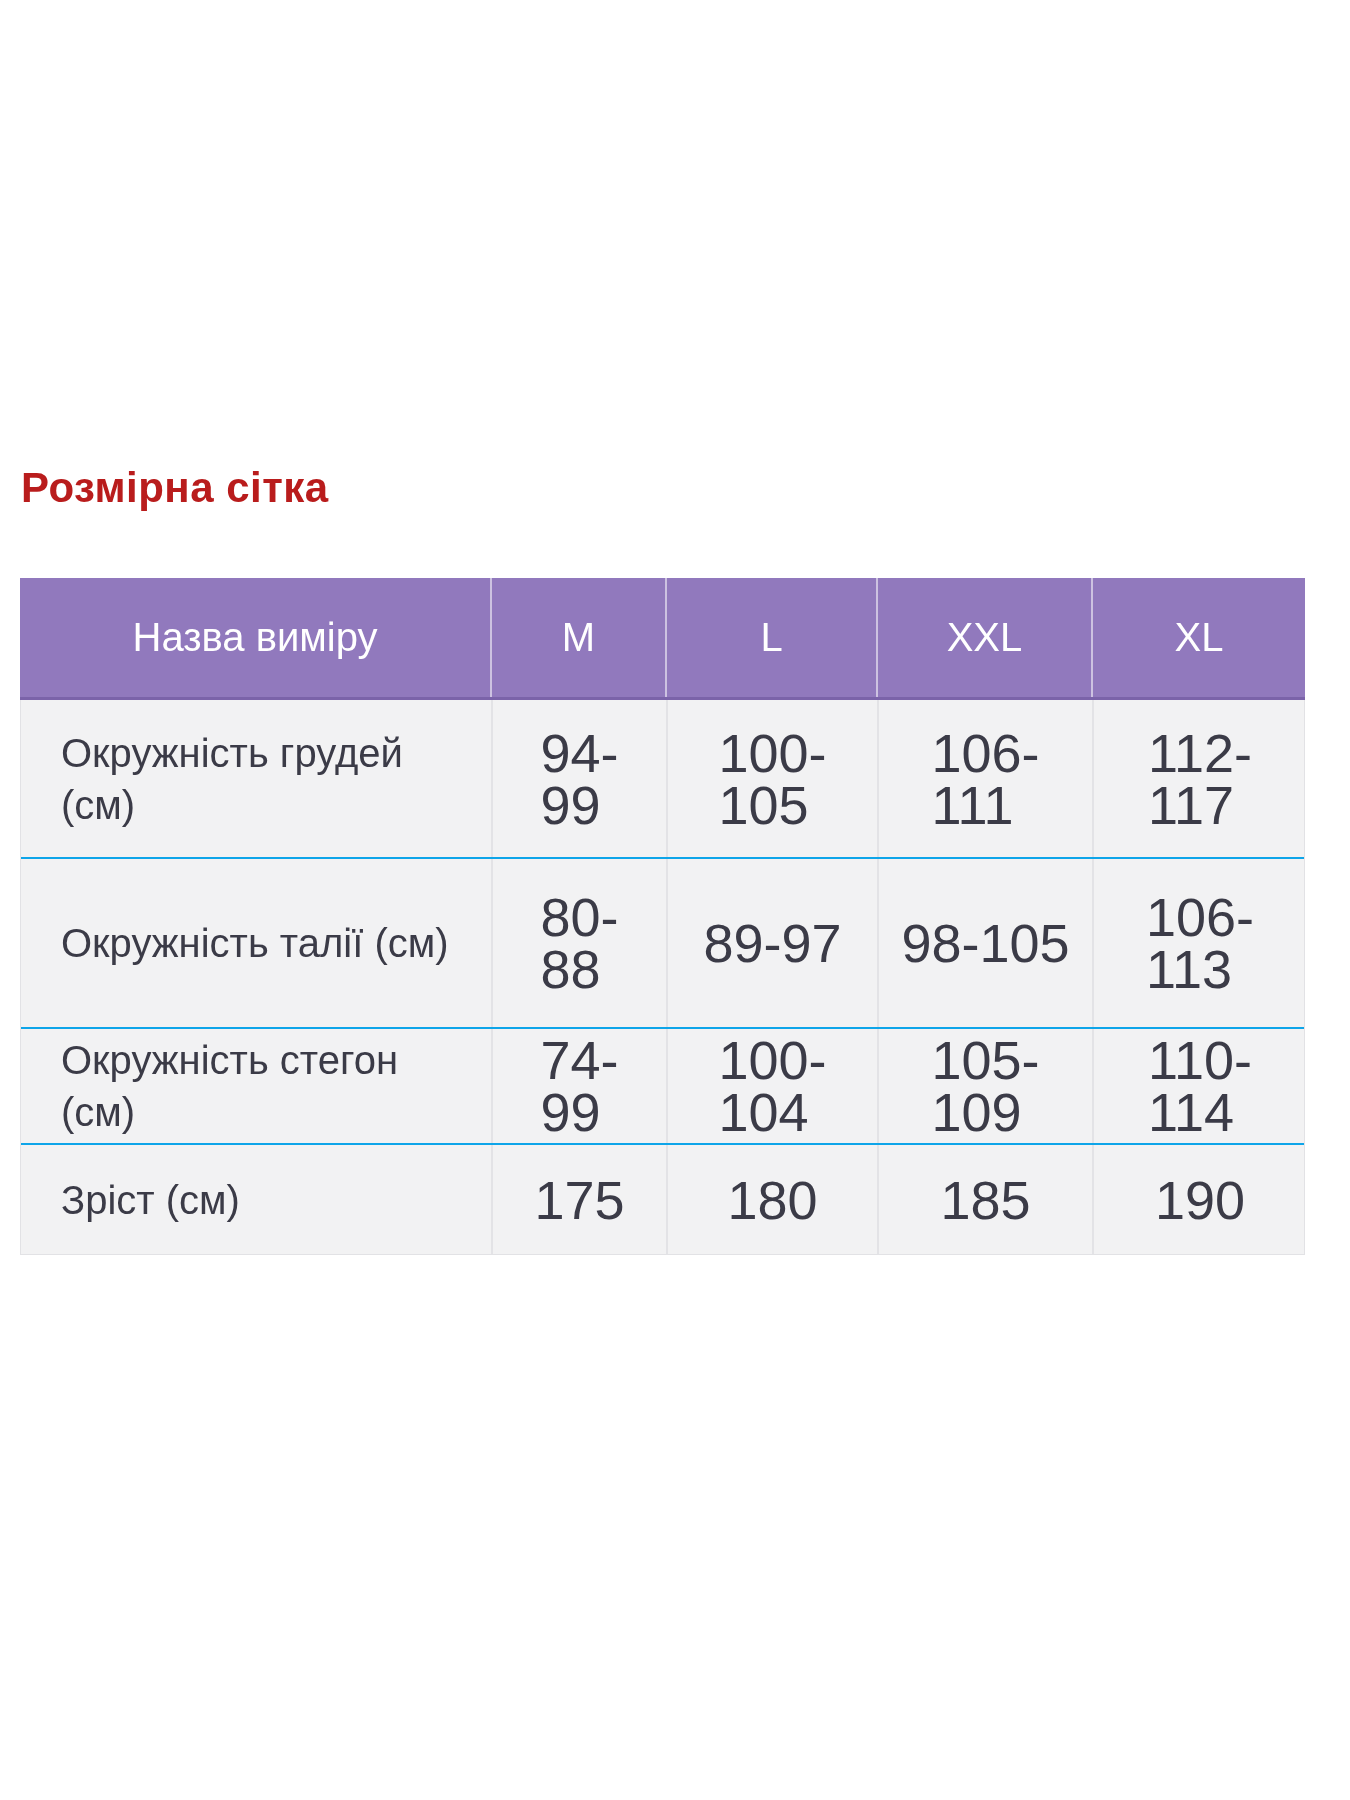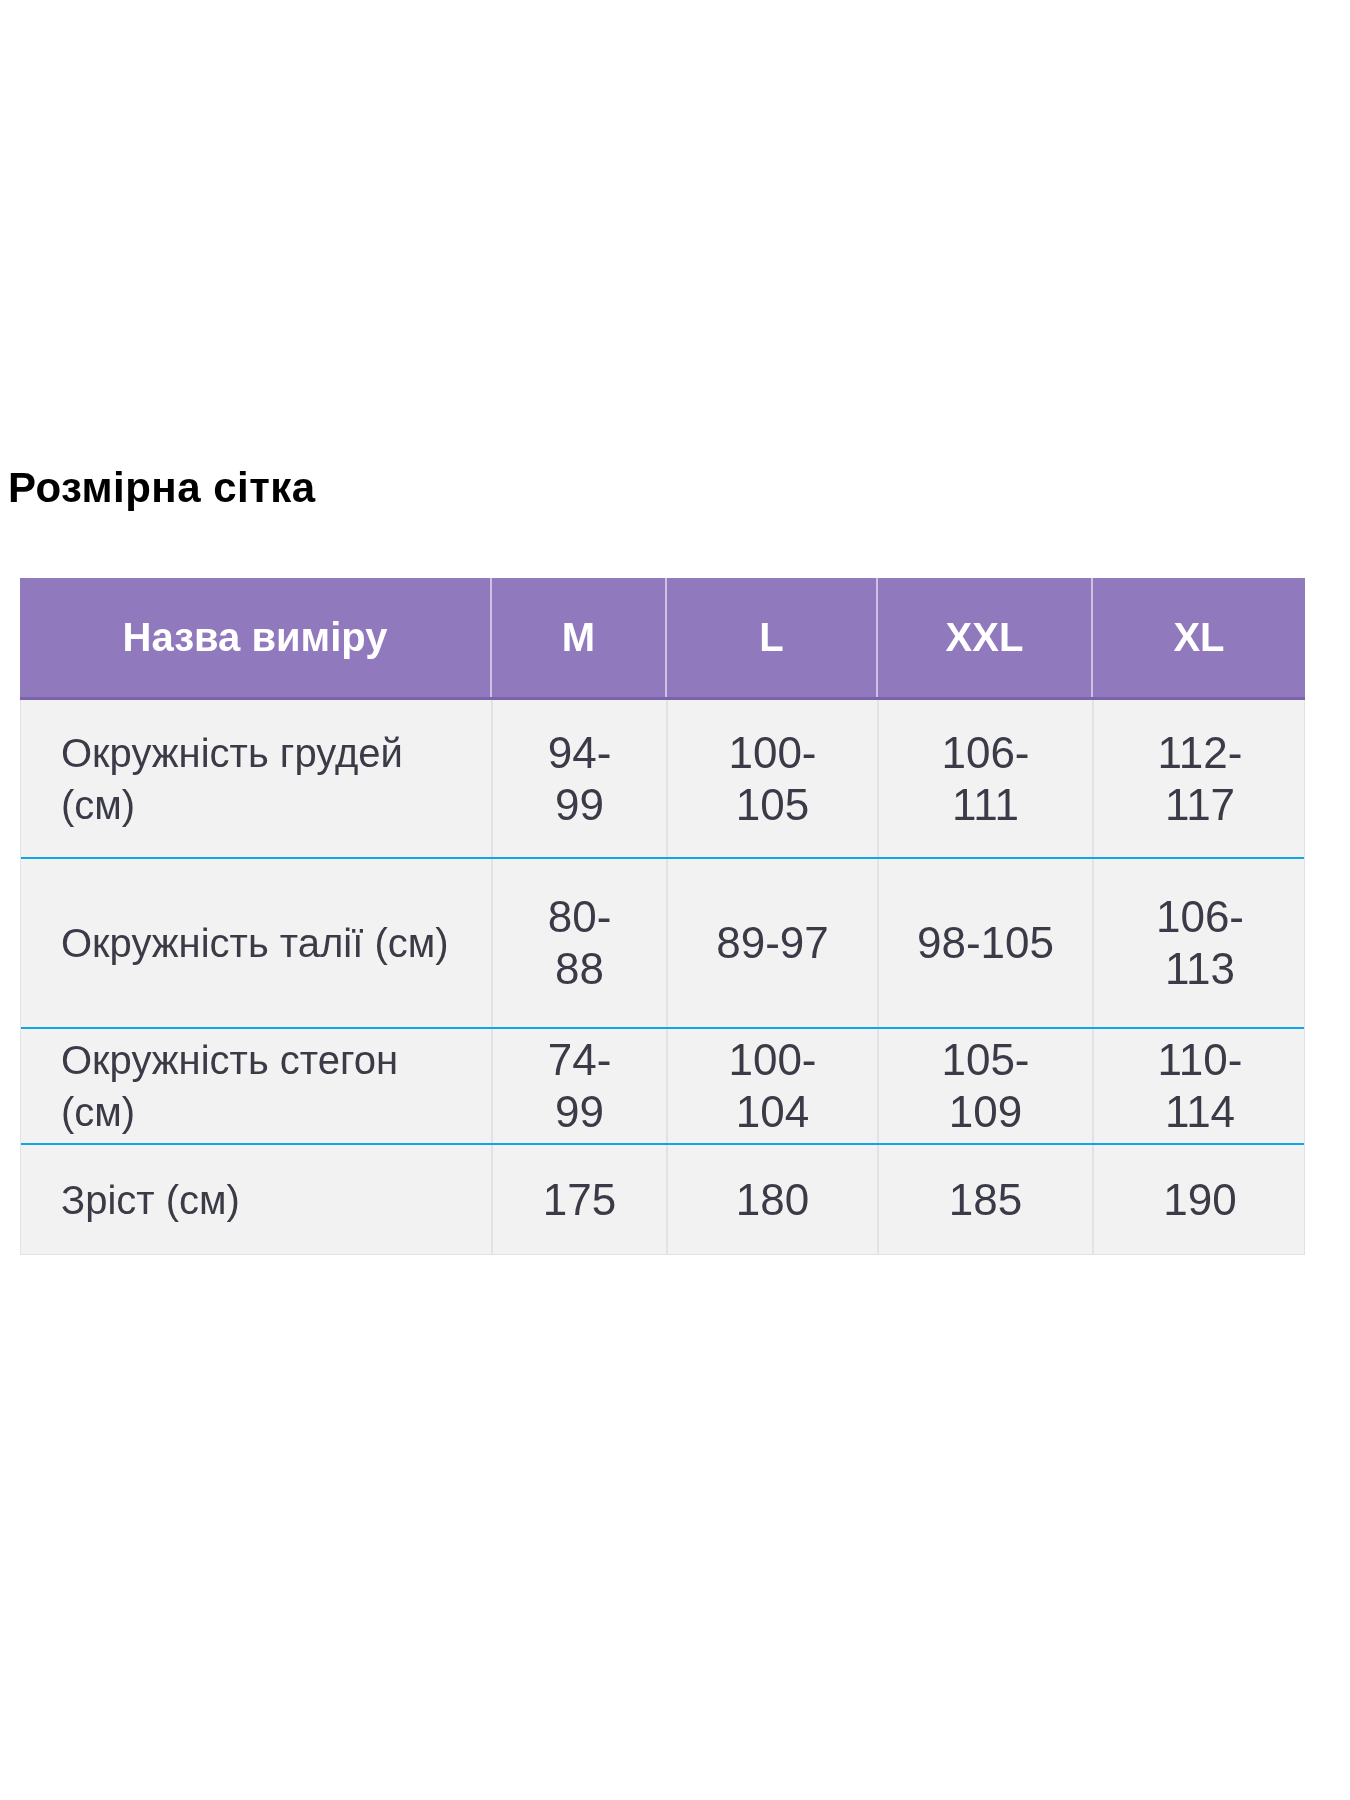--- a/index.html
+++ b/index.html
@@ -9,28 +9,28 @@
   }
   body {
     width: 1350px;
     height: 1800px;
     position: relative;
     font-family: "Liberation Sans", sans-serif;
     -webkit-font-smoothing: antialiased;
   }
   .page-title {
     position: absolute;
-    left: 8px;
+    left: 21px;
     top: 462px;
     margin: 0;
     font-size: 42px;
     line-height: 52px;
     font-weight: 800;
     letter-spacing: 0.5px;
-    color: #000000;
+    color: #b91c1c;
     white-space: pre;
   }
   .size-table {
     position: absolute;
     left: 20px;
     top: 578px;
     width: 1285px;
     box-sizing: border-box;
   }
   .size-table .grid-row {
@@ -44,21 +44,21 @@
     height: 122px;
     border-bottom: 3px solid #7b63a9;
     box-sizing: border-box;
   }
   .th {
     display: flex;
     align-items: center;
     justify-content: center;
     color: #ffffff;
     font-size: 40px;
-    font-weight: 700;
+    font-weight: 400;
     box-sizing: border-box;
     white-space: pre;
   }
   .th + .th {
     border-left: 2px solid rgba(255, 255, 255, 0.55);
   }
   
   .tbody {
     background: #f2f2f3;
     border-left: 1px solid #e2e2e5;
@@ -66,25 +66,25 @@
     border-bottom: 1px solid #e2e2e5;
     box-sizing: border-box;
   }
   .trow + .trow {
     border-top: 2px solid #0ea5e9;
   }
   .td {
     display: flex;
     align-items: center;
     justify-content: center;
-    font-size: 44px;
+    font-size: 54px;
     line-height: 52px;
     color: #3b3b47;
     white-space: pre;
-    text-align: center;
+    text-align: left;
     box-sizing: border-box;
   }
   .td + .td {
     border-left: 2px solid #e3e3e6;
   }
   .td.label {
     justify-content: flex-start;
     text-align: left;
     padding-left: 40px;
     padding-right: 32px;

